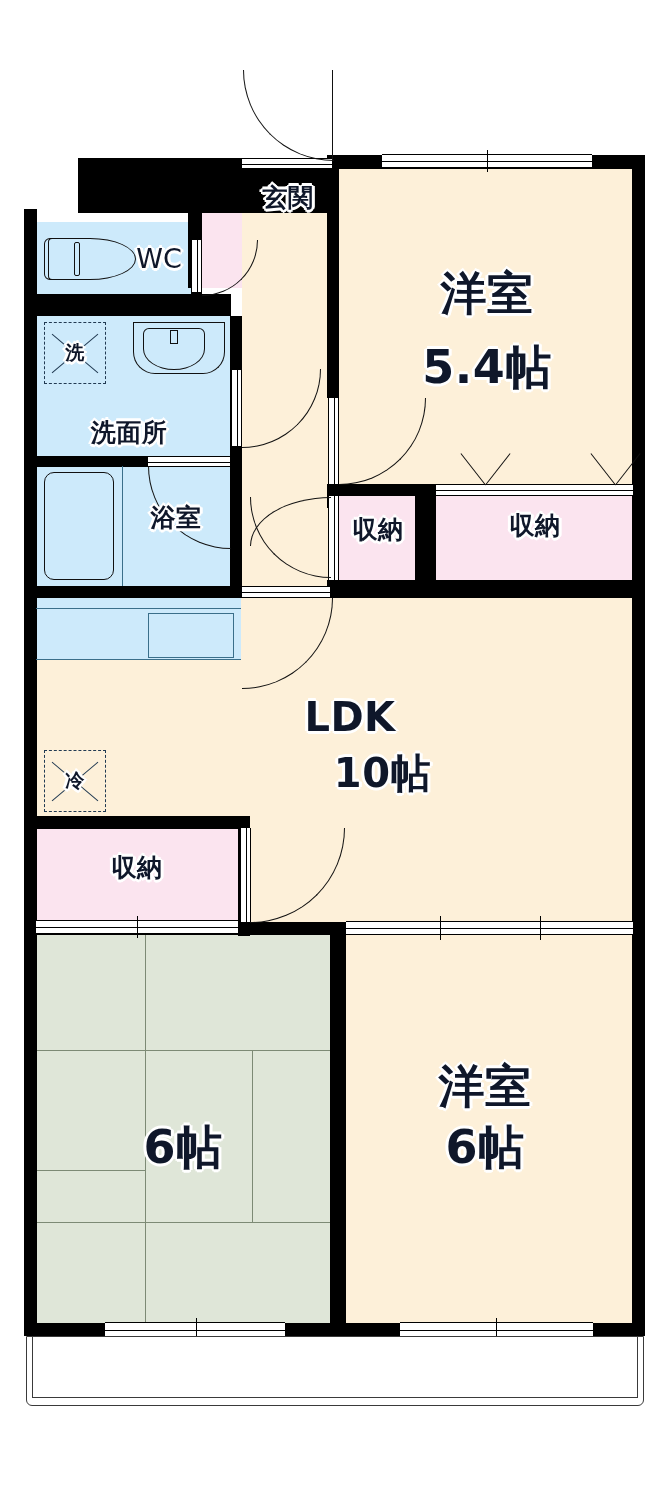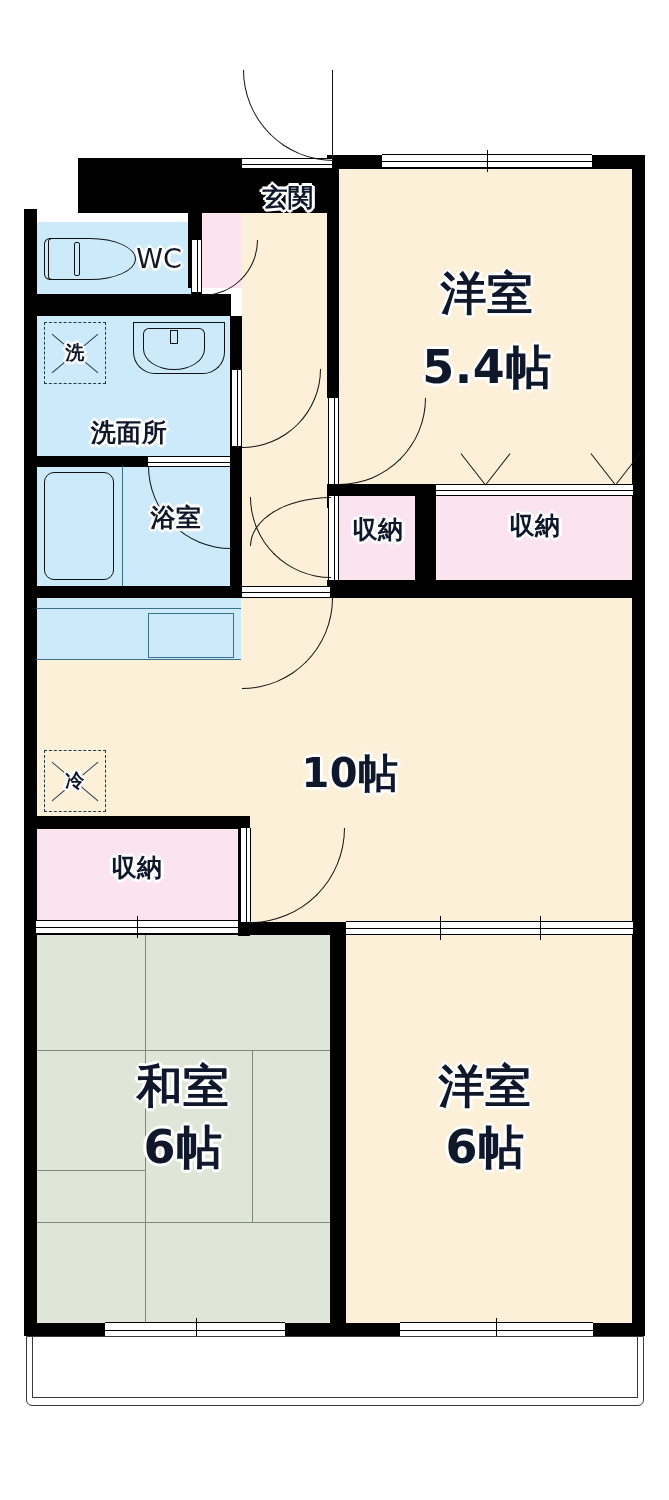--- a/index.html
+++ b/index.html
@@ -265,28 +265,28 @@
   <div class="lbl wc" style="left:126px;top:245px;width:66px;">WC</div>
 
   <div class="lbl sm" style="left:52px;top:343px;width:46px;">洗</div>
 
   <div class="lbl md" style="left:64px;top:420px;width:130px;">洗面所</div>
 
   <div class="lbl md" style="left:130px;top:505px;width:92px;">浴室</div>
 
   <div class="lbl sm" style="left:52px;top:771px;width:46px;">冷</div>
 
-  <div class="lbl lg" style="left:260px;top:753px;width:180px;">10帖</div>
+  <div class="lbl lg" style="left:260px;top:697px;width:180px;">LDK</div>
+  <div class="lbl lg" style="left:251px;top:753px;width:180px;text-align:right;">10帖</div>
 
   <div class="lbl xl" style="left:397px;top:270px;width:180px;">洋室</div>
   <div class="lbl xl" style="left:397px;top:328px;width:180px;margin-top:16px;">5.4帖</div>
 
   <div class="lbl md" style="left:340px;top:517px;width:76px;">収納</div>
   <div class="lbl md" style="left:480px;top:513px;width:110px;">収納</div>
   <div class="lbl md" style="left:82px;top:855px;width:110px;">収納</div>
 
-  <div class="lbl xl" style="left:93px;top:1063px;width:180px;">和室</div>
   <div class="lbl xl" style="left:93px;top:1124px;width:180px;">6帖</div>
 
   <div class="lbl xl" style="left:395px;top:1063px;width:180px;">洋室</div>
   <div class="lbl xl" style="left:395px;top:1124px;width:180px;">6帖</div>
 
 </div>
 
 </body></html>

